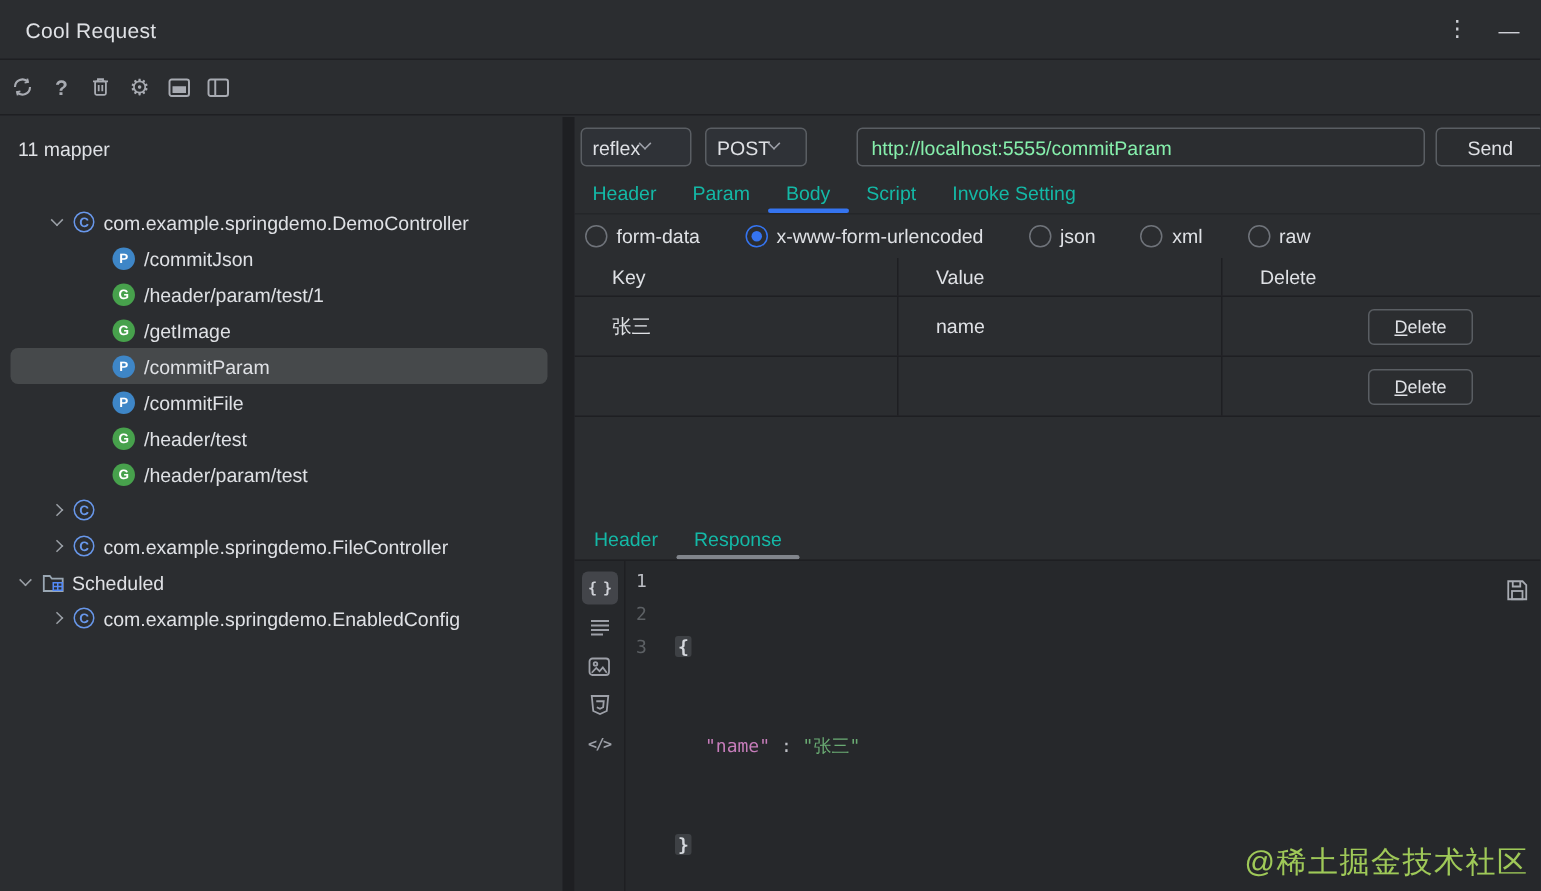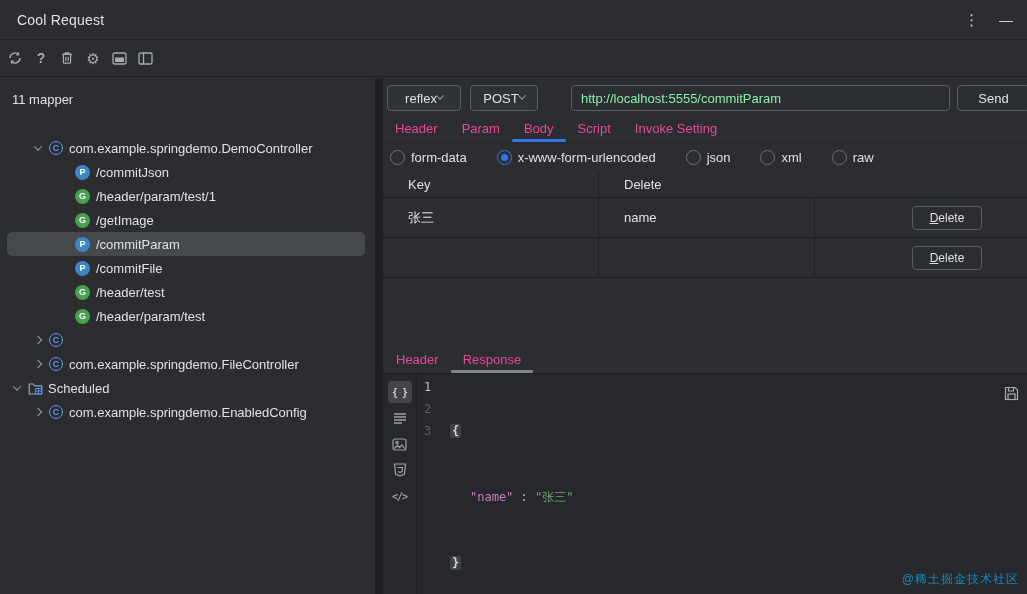--- a/index.html
+++ b/index.html
@@ -41,34 +41,34 @@
                font-size:9px;font-weight:700;color:#fff;flex:none;margin-right:6px;font-family:"Liberation Sans",sans-serif}
   .m-post{background:#3e86c7}
   .m-get{background:#47a14c}
   .icon-class{width:14px;height:14px;border-radius:50%;border:1.3px solid #6897ea;background:transparent;color:#6897ea;
               display:flex;align-items:center;justify-content:center;font-size:9px;font-weight:700;flex:none;margin-right:6px}
   .folder-ic{flex:none;margin-right:5px;display:flex}
   .tree-label{white-space:nowrap}
 
   
   .select{position:absolute;top:7px;height:26px;background:#2f3237;border:1px solid #5a5e63;border-radius:4px;
-          display:flex;align-items:center;justify-content:center;padding:0 7px;cursor:pointer}
+          display:flex;align-items:center;justify-content:flex-start;padding:0 7px;cursor:pointer}
   .select .chev{border-color:#9da0a8;margin-top:-2px}
   .sel-env{left:4px;width:74px}
   .sel-method{left:87px;width:68px}
   .url{position:absolute;left:188px;top:7px;width:379px;height:26px;background:#2b2d30;border:1px solid #5a5e63;
        border-radius:4px;color:#86efac;font-size:13px;padding:0 9px;outline:none;font-family:"Liberation Sans",sans-serif}
   .send{position:absolute;left:574px;top:7px;width:73px;height:26px;background:#2b2d30;border:1px solid #5a5e63;
         border-radius:4px;color:#dfe1e5;font-size:13px;font-family:"Liberation Sans",sans-serif;cursor:pointer}
 
   
   .tabs{display:flex;align-items:stretch}
   .req-tabs{position:absolute;top:36px;left:0;right:0;height:29px;border-bottom:1px solid #242629}
   .resp-tabs{position:absolute;top:267px;left:1px;right:0;height:28px}
-  .tab{padding:0 12px;display:flex;align-items:center;position:relative;cursor:pointer;color:#ec4899}
+  .tab{padding:0 12px;display:flex;align-items:center;position:relative;cursor:pointer;color:#14b8a6}
   .tab.active-blue::after{content:"";position:absolute;left:0;right:0;bottom:0;height:3px;background:#3574f0;border-radius:2px}
   .tab.active-gray::after{content:"";position:absolute;left:0;right:0;bottom:0;height:3px;background:#81858c;border-radius:2px}
 
   
   .radios{position:absolute;top:66px;left:7px;height:26px;display:flex;align-items:center;gap:30px}
   .radio-item{display:flex;align-items:center;gap:6px;cursor:pointer}
   .radio{width:15px;height:15px;border-radius:50%;border:1.5px solid #6f737a;position:relative;flex:none}
   .radio.on{border-color:#3574f0}
   .radio.on::after{content:"";position:absolute;inset:3px;border-radius:50%;background:#3574f0}
 
@@ -95,21 +95,21 @@
   .gutter .cur{color:#bcbec4}
   .code{position:absolute;left:67px;top:2px;right:30px;line-height:22px;white-space:pre;color:#bcbec4;cursor:text}
   .brace{background:#3e4145;padding:0 2px;border-radius:2px;color:#d5d8dd;font-weight:700}
   .indent{padding-left:20px}
   .j-key{color:#c77dbb}
   .j-sep{color:#bcbec4}
   .j-str{color:#6aab73}
   .save-btn{position:absolute;right:8px;top:12px;color:#a8abb2;cursor:pointer}
 
   
-  .watermark{position:absolute;right:8px;bottom:6px;font-size:12px;color:#0ea5e9;opacity:.8;letter-spacing:1px;pointer-events:none}
+  .watermark{position:absolute;right:8px;bottom:6px;font-size:20px;color:#bef264;opacity:.8;letter-spacing:1px;pointer-events:none}
 </style>
 </head>
 <body>
 
 <div class="titlebar">
   <span class="title">Cool Request</span>
   <div class="tb-right">
     <span class="kebab">⋮</span>
     <span class="minim">—</span>
   </div>
@@ -280,20 +280,21 @@
       </span>
       <span class="radio-item">
         <i class="radio"></i>
         <span>raw</span>
       </span>
     </div>
 
     <div class="ptable">
       <div class="t-head">
         <span class="t-cell bl">Key</span>
+        <span class="t-cell bl">Value</span>
         <span class="t-cell">Delete</span>
       </div>
       <div class="t-row">
         <span class="t-cell bl">张三</span>
         <span class="t-cell bl">name</span>
         <span class="t-cell">
           <button class="del-btn">Delete</button>
         </span>
       </div>
       <div class="t-row">

